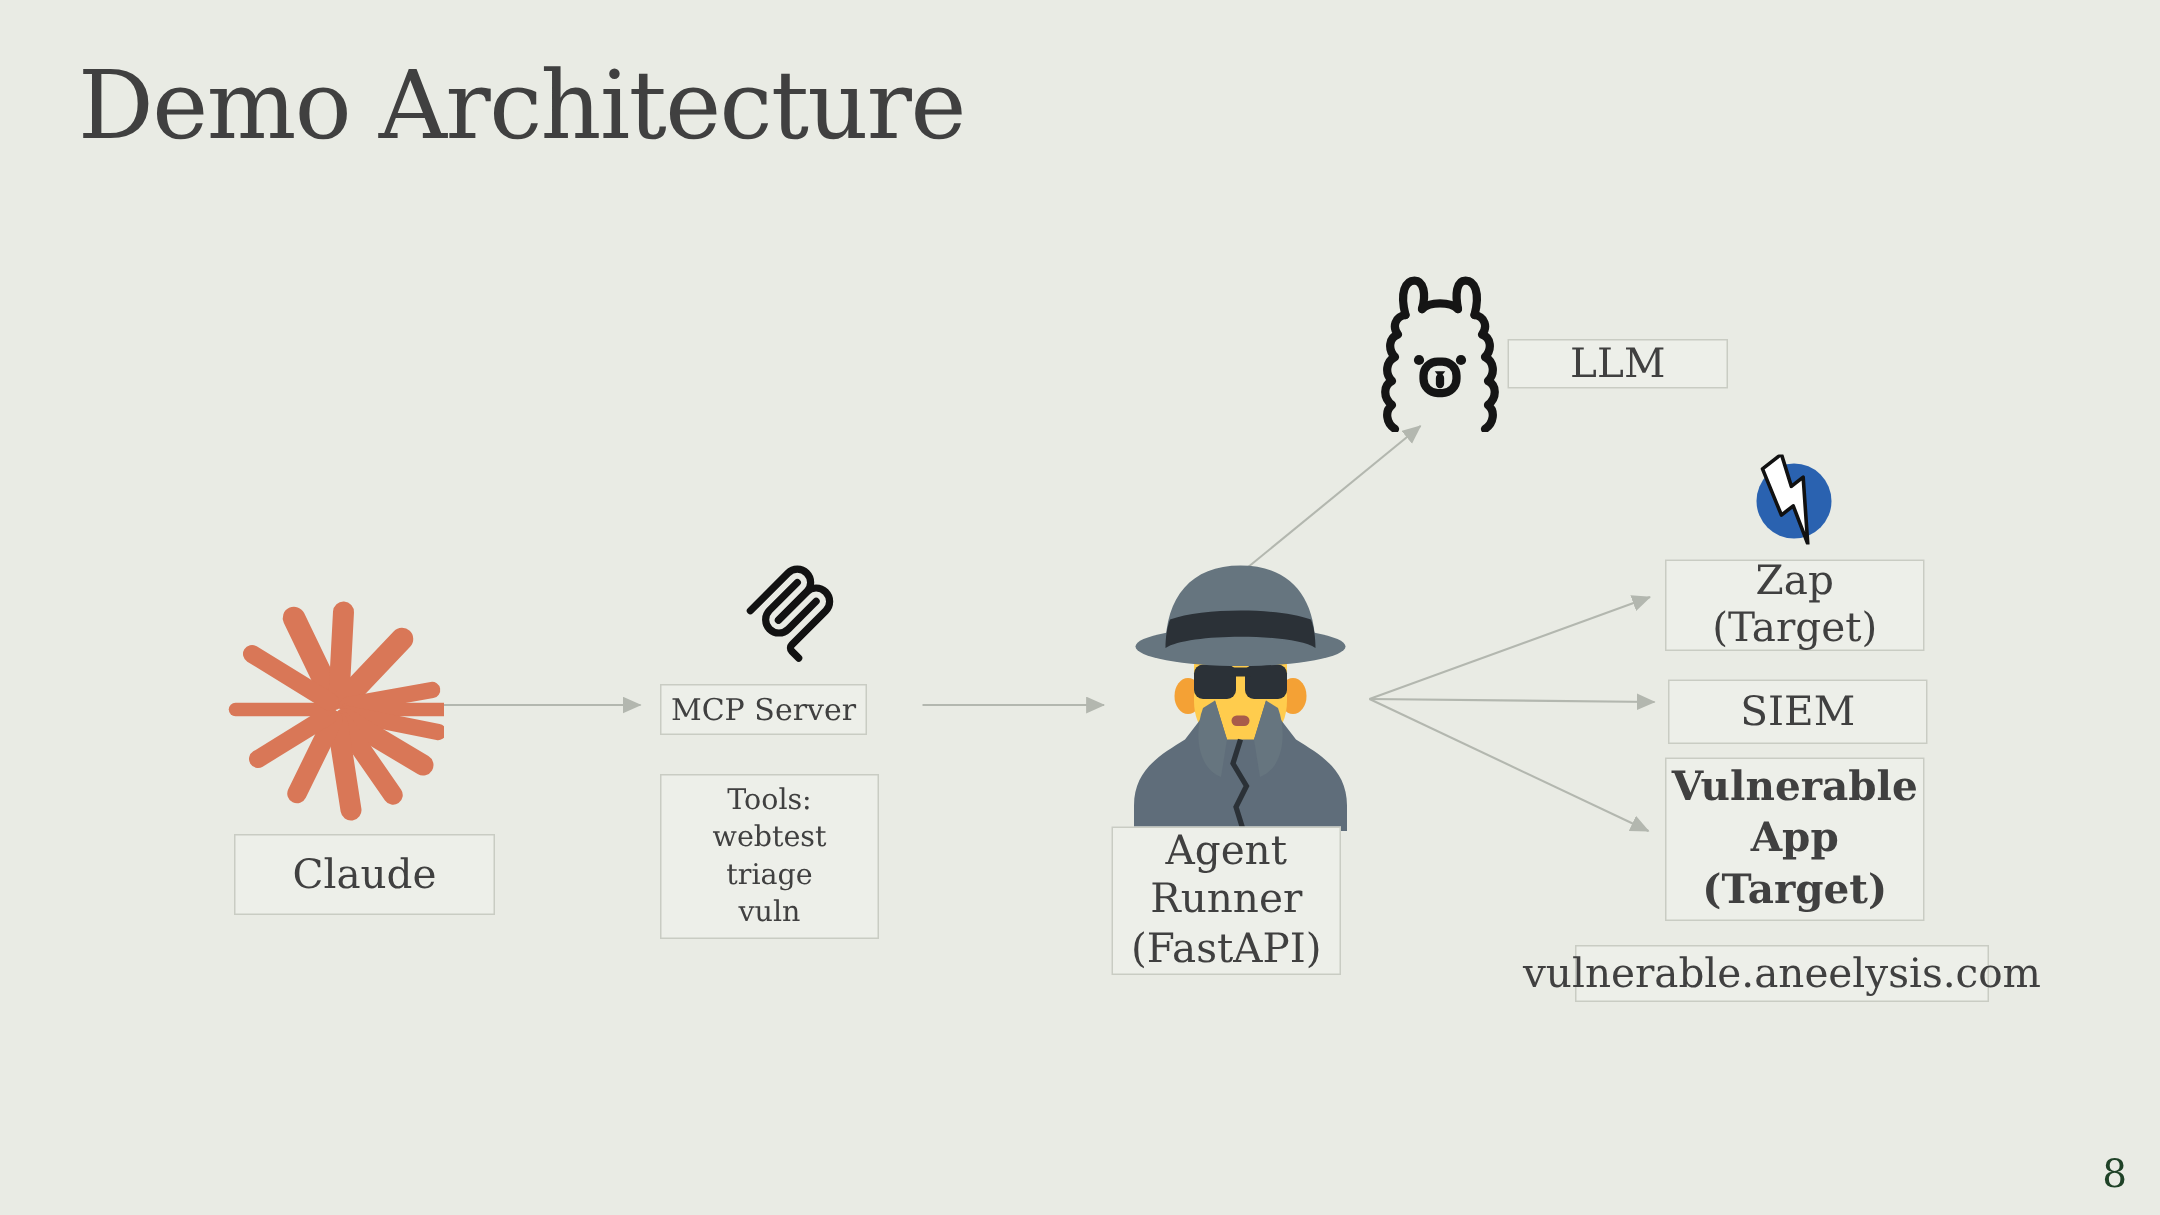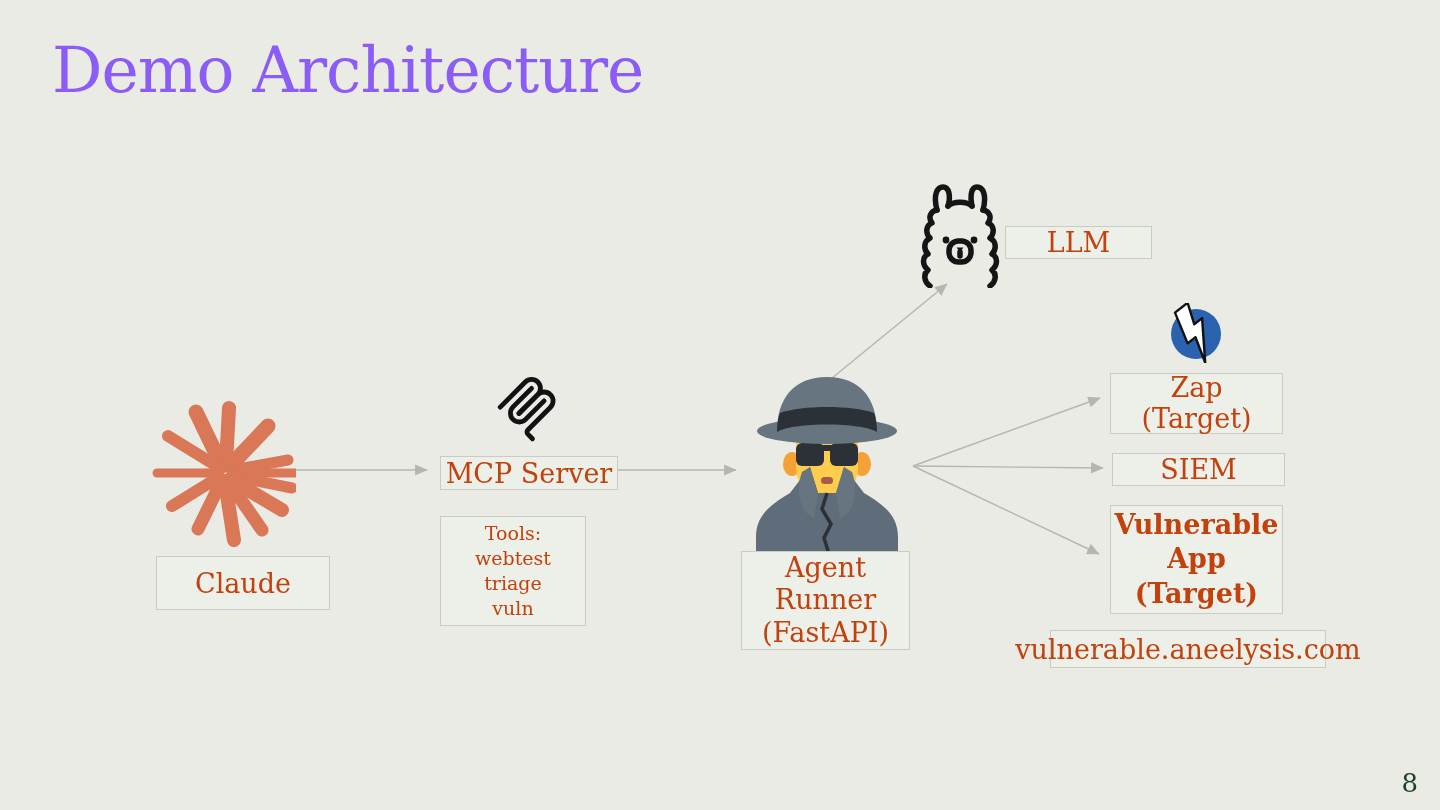--- a/index.html
+++ b/index.html
@@ -11,51 +11,51 @@
     background: #e9ebe4;
     font-family: "DejaVu Serif", "Liberation Serif", serif;
     overflow: hidden;
   }
   .title {
     position: absolute;
     left: 52px;
     top: 34px;
     font-size: 63px;
     font-weight: 400;
-    color: #8b5cf6;
+    color: #404040;
     letter-spacing: -1px;
   }
   .page-number {
     position: absolute;
     right: 22px;
     bottom: 12px;
     font-size: 26px;
     color: #1f4227;
   }
   .box {
     position: absolute;
     background: #edefe9;
     border: 1px solid #c9ccc3;
     display: flex;
     align-items: center;
     justify-content: center;
     text-align: center;
-    color: #c2410c;
+    color: #404040;
     box-sizing: border-box;
     z-index: 3;
   }
   .box-label { white-space: pre-line; }
 
   .box-claude   { left: 156px; top: 556px; width: 174px; height: 54px; font-size: 27px; }
-  .box-mcp      { left: 440px; top: 456px; width: 178px; height: 34px; font-size: 27px; }
+  .box-mcp      { left: 440px; top: 456px; width: 138px; height: 34px; font-size: 20px; }
   .box-tools    { left: 440px; top: 516px; width: 146px; height: 110px; font-size: 19px; line-height: 1.32; }
-  .box-agent    { left: 741px; top: 551px; width: 169px; height: 99px; font-size: 27px; line-height: 1.2; }
+  .box-agent    { left: 741px; top: 551px; width: 153px; height: 99px; font-size: 27px; line-height: 1.2; }
   .box-llm      { left: 1005px; top: 226px; width: 147px; height: 33px; font-size: 27px; }
   .box-zap      { left: 1110px; top: 373px; width: 173px; height: 61px; font-size: 27px; line-height: 1.12; }
-  .box-siem     { left: 1112px; top: 453px; width: 173px; height: 33px; font-size: 27px; }
+  .box-siem     { left: 1112px; top: 453px; width: 173px; height: 43px; font-size: 27px; }
   .box-vulnapp  { left: 1110px; top: 505px; width: 173px; height: 109px; font-size: 27px; line-height: 1.28; font-weight: bold; }
   .box-url      { left: 1050px; top: 630px; width: 276px; height: 38px; font-size: 27px; }
 
   .icon { position: absolute; z-index: 2; }
   .icon svg { display: block; }
   .icon-claude { left: 152px; top: 396px; }
   .icon-mcp    { left: 491px; top: 371px; }
   .icon-spy    { left: 752px; top: 372px; }
   .icon-llama  { left: 920px; top: 180px; }
   .icon-zap    { left: 1166px; top: 303px; }

